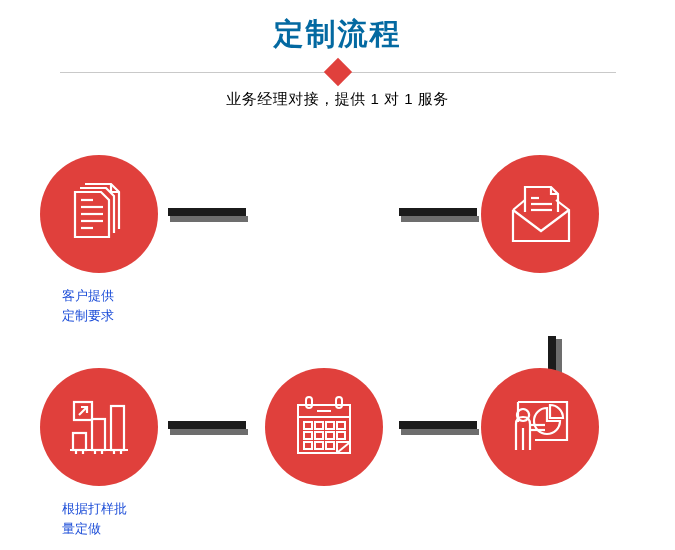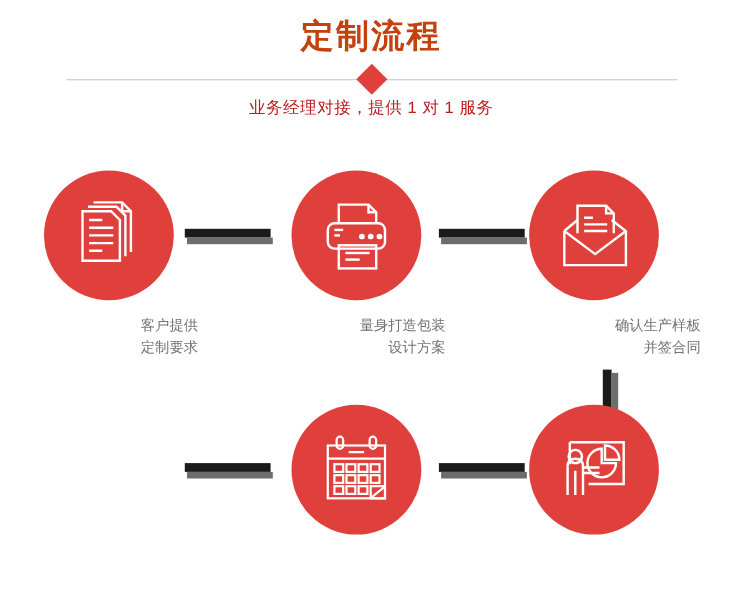--- a/index.html
+++ b/index.html
@@ -24,21 +24,21 @@
     height: 120px;
   }
   #page-title {
     position: absolute;
     left: 0;
     top: 14px;
     width: 675px;
     text-align: center;
     font-size: 30px;
     font-weight: bold;
-    color: #c2410c;
+    color: #0369a1;
     letter-spacing: 2px;
     line-height: 40px;
   }
   #divider-wrap {
     position: absolute;
     left: 60px;
     top: 63px;
     width: 556px;
     height: 20px;
   }
@@ -59,21 +59,21 @@
     background: #e0403c;
     transform: rotate(45deg);
   }
   #page-subtitle {
     position: absolute;
     left: 0;
     top: 88px;
     width: 675px;
     text-align: center;
     font-size: 15px;
-    color: #b91c1c;
+    color: #000000;
     letter-spacing: 0.5px;
     line-height: 22px;
   }
 
   
   #flow {
     position: absolute;
     left: 0;
     top: 140px;
     width: 675px;
@@ -102,22 +102,22 @@
   .step-col1 .circle { margin-left: 20px; }
   .step-col2 .circle { margin-left: 20px; }
   .step-col3 .circle { margin-left: 4px; }
 
   .circle svg { display: block; }
 
   .step-label {
     margin-top: 13px;
     font-size: 13px;
     line-height: 20px;
-    color: #737373;
-    text-align: right;
+    color: #1d4ed8;
+    text-align: left;
     padding-left: 42px;
     white-space: pre-line;
   }
   .step-col3 .step-label { padding-left: 22px; }
 
   
   .conn-h {
     position: absolute;
     width: 78px;
     height: 8px;
@@ -190,61 +190,61 @@
           <path d="M16 34 H38"></path>
           <path d="M16 41 H38"></path>
           <path d="M16 48 H28"></path>
         </svg>
       </span>
     </div>
     <div class="step-label">客户提供
 定制要求</div>
   </div>
 
-  <div class="step step-row1 step-col2">
-    <div class="circle">
-      <span>
-        <svg width="70" height="70" viewBox="0 0 70 70" fill="none" stroke="#ffffff" stroke-width="2.2">
-          <path d="M19 24 V7 H46 L53 14 V24"></path>
-          <path d="M46 7 V14 H53"></path>
-          <rect x="9" y="24" width="52" height="23" rx="6"></rect>
-          <path d="M15 30 H23"></path>
-          <path d="M15 35 H20"></path>
-          <circle cx="40" cy="36" r="2.6" fill="#ffffff" stroke="none"></circle>
-          <circle cx="48" cy="36" r="2.6" fill="#ffffff" stroke="none"></circle>
-          <circle cx="56" cy="36" r="2.6" fill="#ffffff" stroke="none"></circle>
-          <rect x="19" y="44" width="34" height="21"></rect>
-          <path d="M25 51 H47"></path>
-          <path d="M25 57 H38"></path>
-        </svg>
-      </span>
-    </div>
-    <div class="step-label">量身打造包装
-设计方案</div>
-  </div>
 
   <div class="step step-row1 step-col3">
     <div class="circle">
       <span>
         <svg width="70" height="70" viewBox="0 0 70 70" fill="none" stroke="#ffffff" stroke-width="2.2">
           <path d="M20 33 V8 H46 L53 15 V33"></path>
           <path d="M46 8 V15 H53"></path>
           <path d="M26 19 H34"></path>
           <path d="M26 25 H47"></path>
           <path d="M26 31 H47"></path>
           <path d="M8 31 V62 H64 V31 L51 21"></path>
           <path d="M20 21 L8 31"></path>
           <path d="M8 31 L36 52 L64 31"></path>
         </svg>
       </span>
     </div>
-    <div class="step-label">确认生产样板
-并签合同</div>
-  </div>
-
+  </div>
+
+  <div class="step step-row2 step-col1">
+    <div class="circle">
+      <span>
+        <svg width="68" height="68" viewBox="0 0 68 68" fill="none" stroke="#ffffff" stroke-width="2.2">
+          <rect x="9" y="9" width="18" height="18"></rect>
+          <path d="M14 22 L22 14"></path>
+          <path d="M16 14 H22 V20"></path>
+          <rect x="8" y="40" width="13" height="17"></rect>
+          <rect x="27" y="26" width="13" height="31"></rect>
+          <rect x="46" y="13" width="13" height="44"></rect>
+          <path d="M5 57 H63"></path>
+          <path d="M11 57 V61"></path>
+          <path d="M18 57 V61"></path>
+          <path d="M30 57 V61"></path>
+          <path d="M37 57 V61"></path>
+          <path d="M49 57 V61"></path>
+          <path d="M56 57 V61"></path>
+        </svg>
+      </span>
+    </div>
+    <div class="step-label">根据打样批
+量定做</div>
+  </div>
 
   <div class="step step-row2 step-col2">
     <div class="circle">
       <span>
         <svg width="70" height="70" viewBox="0 0 70 70" fill="none" stroke="#ffffff" stroke-width="2">
           <rect x="9" y="13" width="52" height="48"></rect>
           <path d="M9 25 H61"></path>
           <rect x="17" y="5" width="6" height="11" rx="3"></rect>
           <rect x="47" y="5" width="6" height="11" rx="3"></rect>
           <path d="M28 19 H42"></path>

